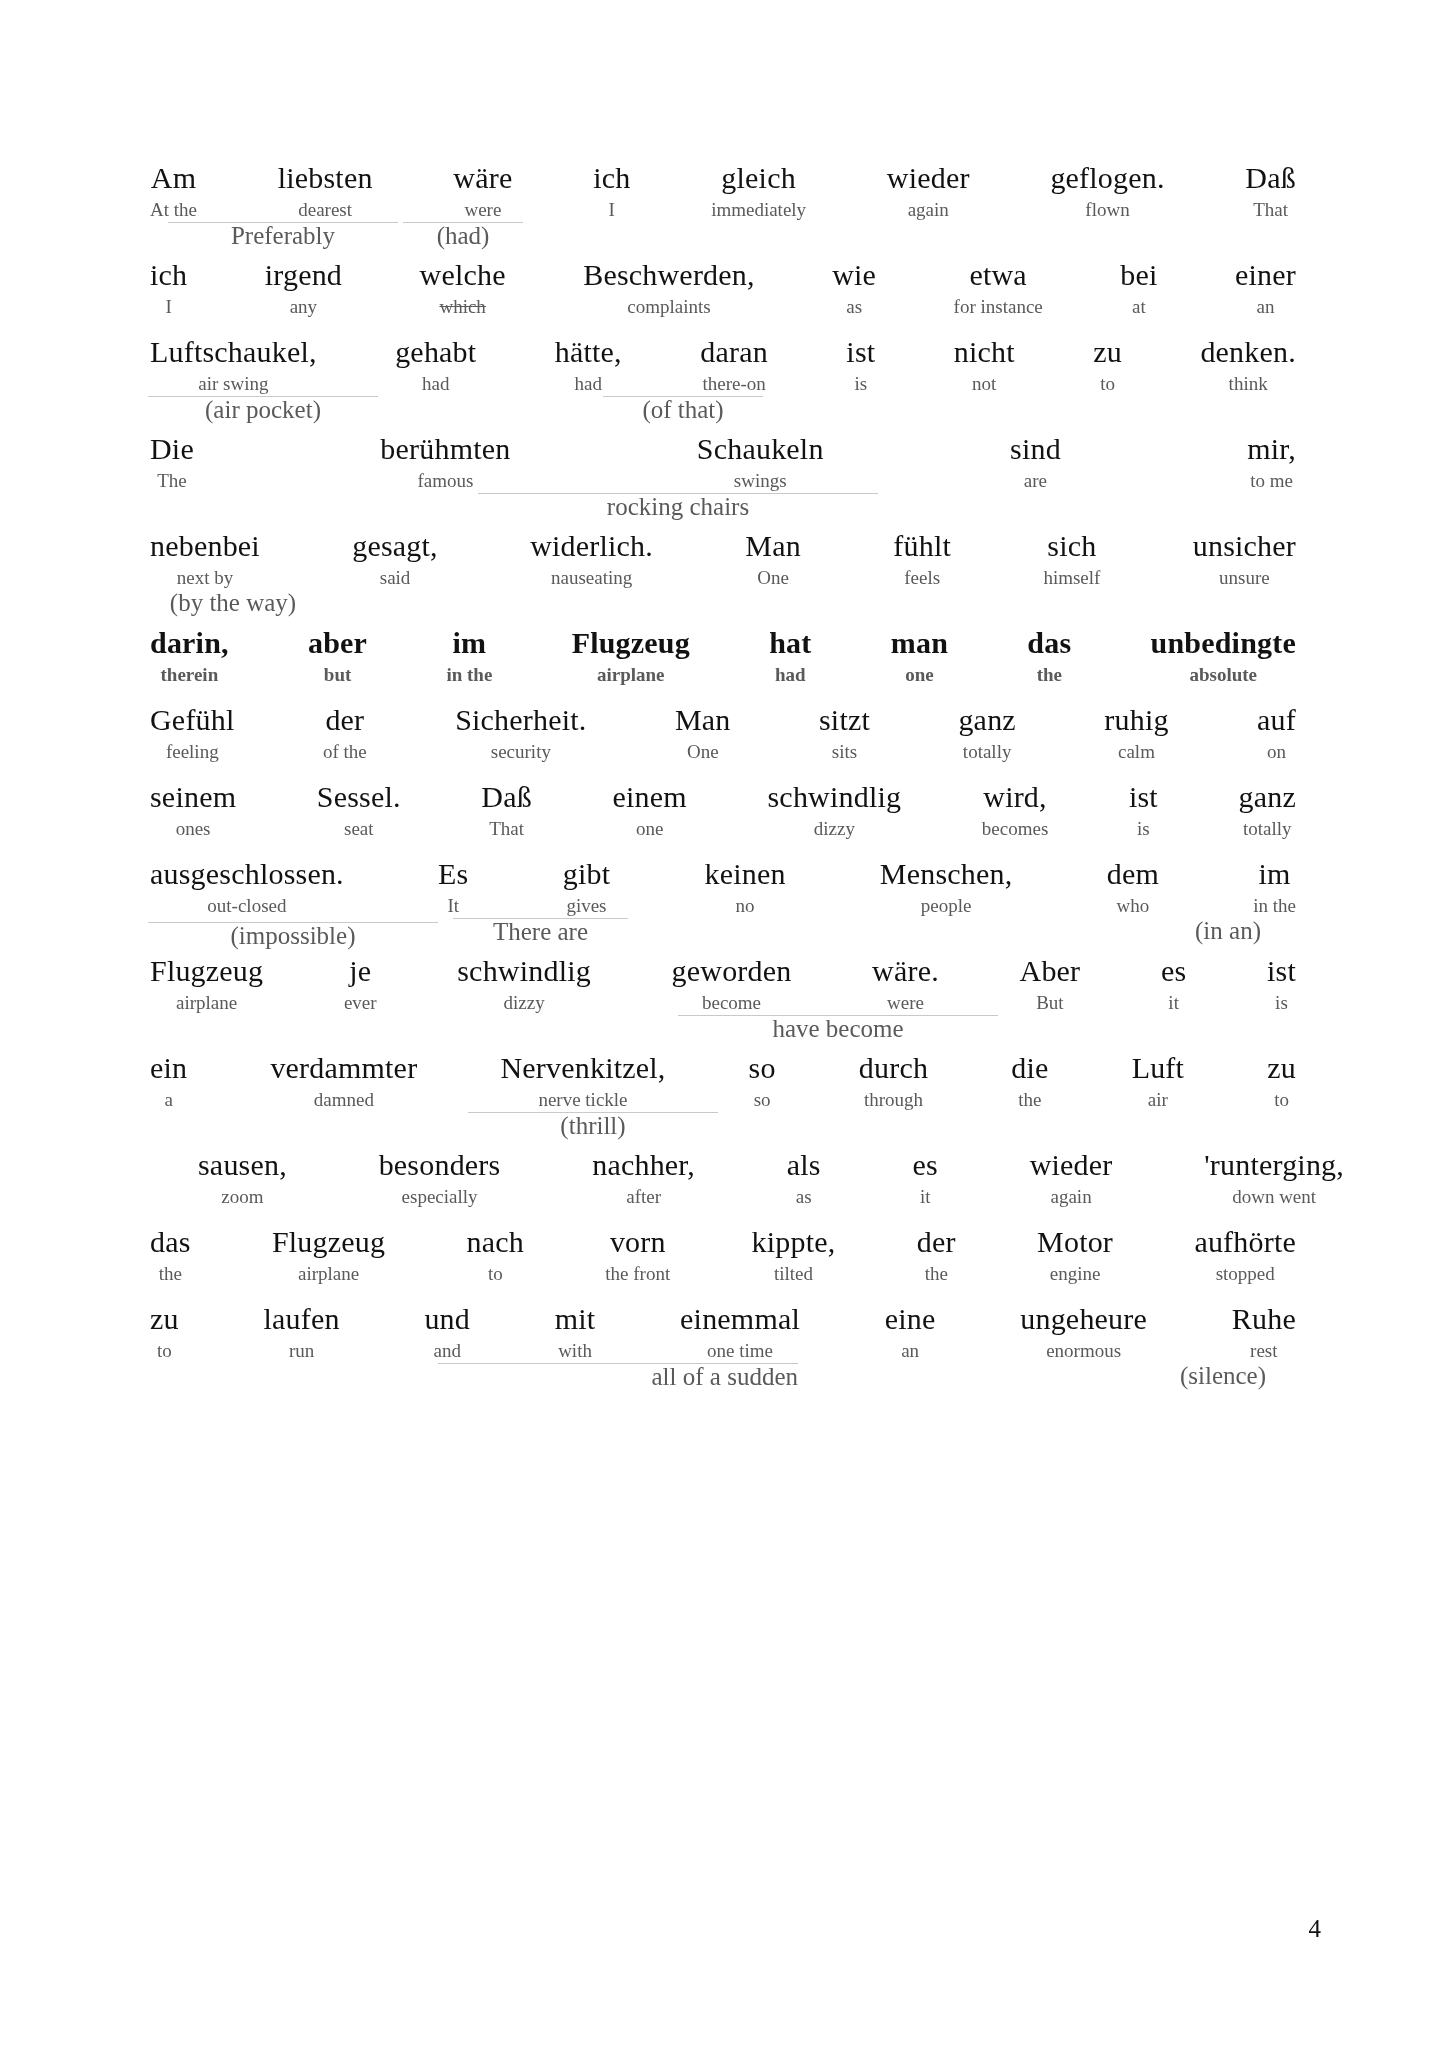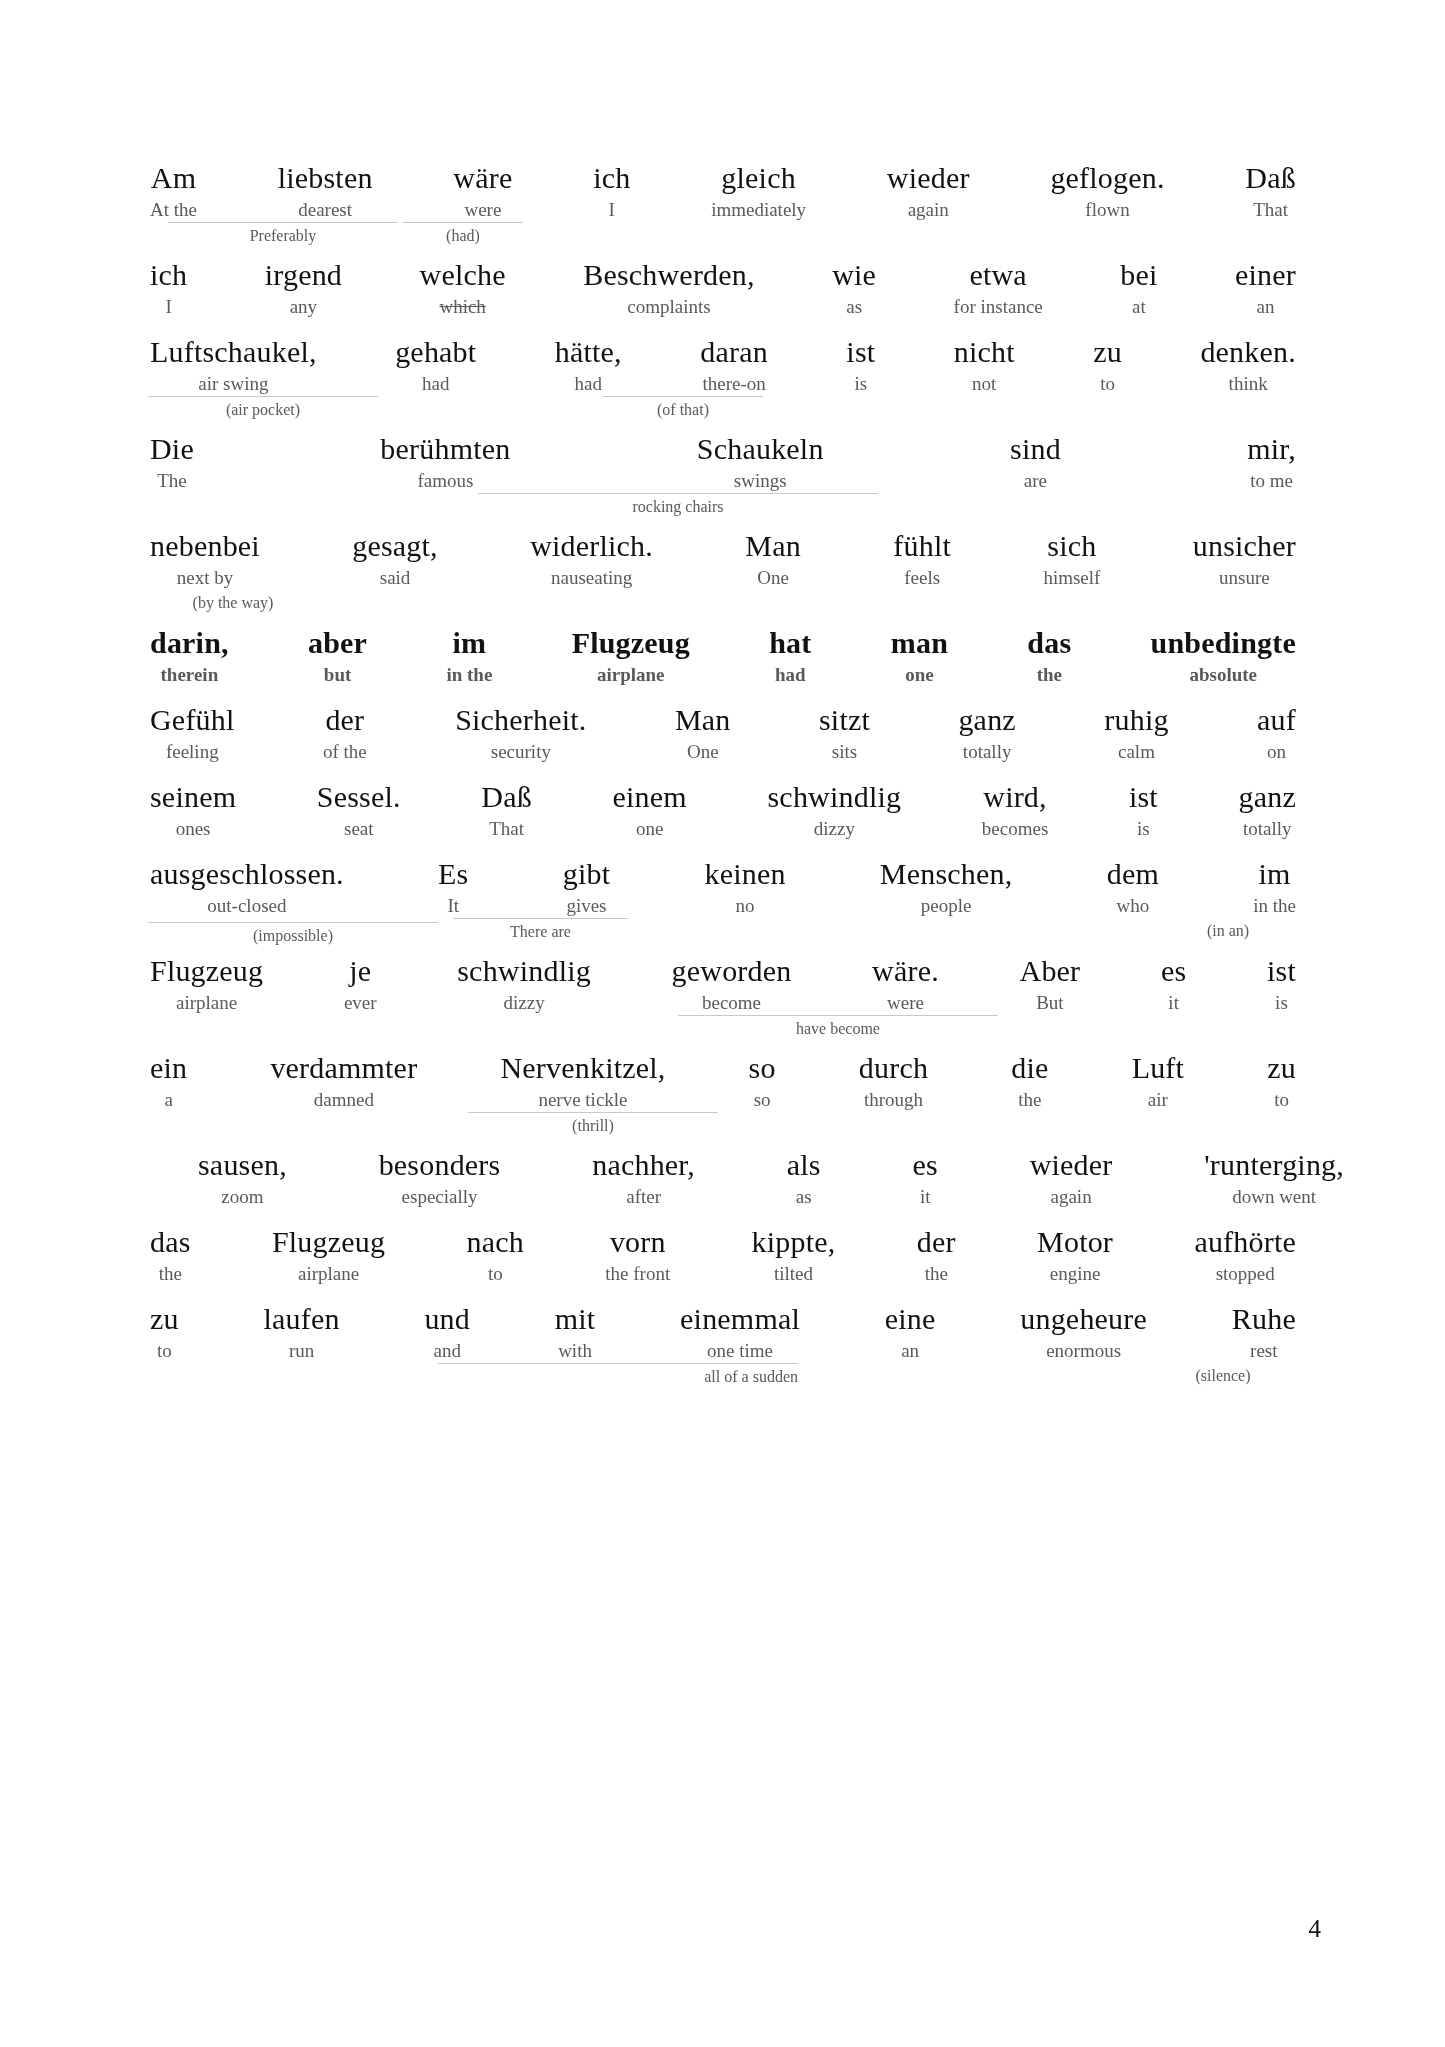--- a/index.html
+++ b/index.html
@@ -59,21 +59,21 @@
   .en.strike {
     text-decoration: line-through;
   }
   
   .line-wrap {
     position: relative;
     margin-bottom: 10px;
   }
   .span-gloss {
     position: absolute;
-    font-size: 16px;
+    font-size: 25px;
     line-height: 24px;
     color: #5a5a5a;
     white-space: nowrap;
     text-align: center;
     border-top: 1px solid #c9c9c9;
     padding-top: 1px;
   }
   .pagenum {
     position: absolute;
     right: 148px;

